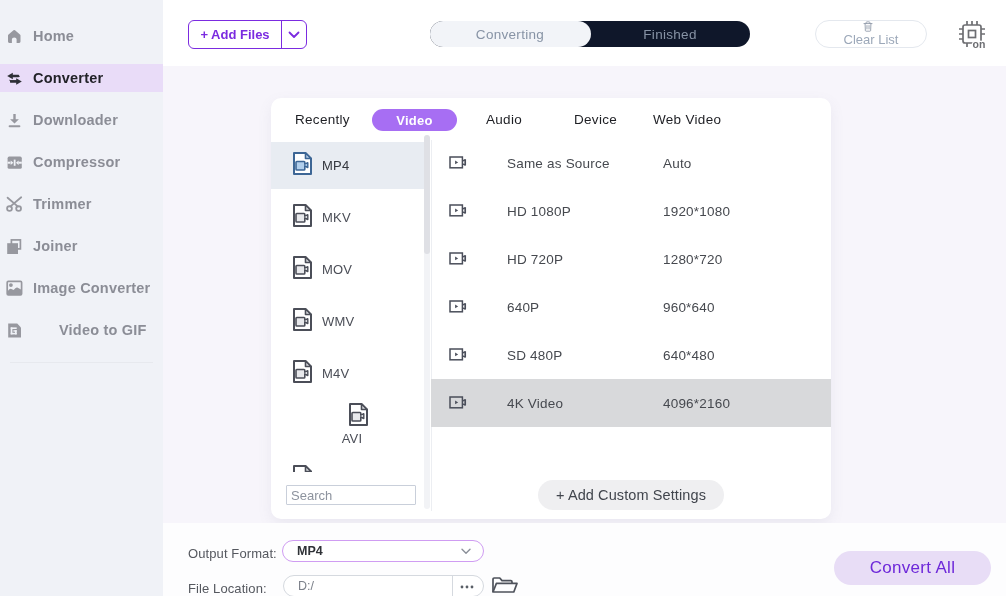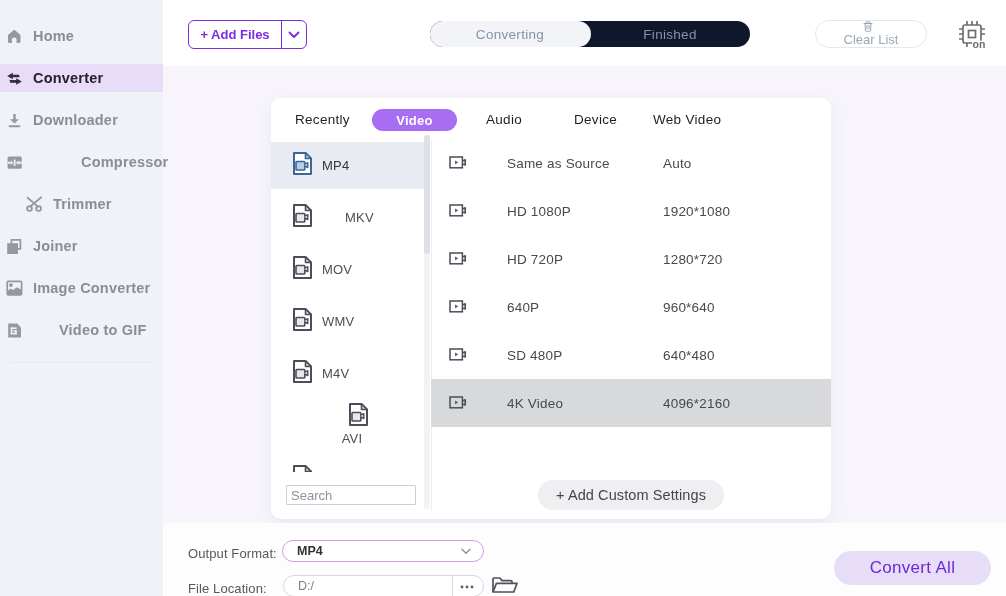--- a/index.html
+++ b/index.html
@@ -128,34 +128,34 @@
   </div>
   <div class="sitem" style="top:106px;">
     <svg class="ic" viewBox="0 0 17 17">
         <g fill="#97989f">
           <path d="M7.3 2 h2.4 v5.2 h3.2 L8.5 11.6 4.1 7.2 H7.3 Z"></path>
           <rect x="2.6" y="13.2" width="11.8" height="2" rx="1"></rect>
         </g>
       </svg>
     <span class="lbl">Downloader</span>
   </div>
-  <div class="sitem" style="top:148px;gap:48px;">
+  <div class="sitem" style="top:148px;">
     <svg class="ic" viewBox="0 0 17 17">
         <rect x="1.6" y="2.6" width="14.2" height="12.2" rx="1.6" fill="#97989f"></rect>
         <g fill="#f0f2f7">
           <rect x="1.6" y="7.7" width="2.9" height="2"></rect>
           <path d="M7.4 8.7 L4.7 6.5 V10.9 Z"></path>
           <rect x="12.5" y="7.7" width="3.3" height="2"></rect>
           <path d="M9.9 8.7 L12.6 6.5 V10.9 Z"></path>
           <rect x="7.75" y="5.6" width="1.8" height="6.2"></rect>
         </g>
       </svg>
     <span class="lbl">Compressor</span>
   </div>
-  <div class="sitem" style="top:190px;margin-left:20px;">
+  <div class="sitem" style="top:190px;">
     <svg class="ic" viewBox="0 0 17 17">
         <g fill="none" stroke="#97989f" stroke-width="1.8">
           <path d="M1.6 1.7 L12 10.6 M15.2 1.3 L4.2 10.6" stroke-linecap="round"></path>
           <circle cx="3.5" cy="12.5" r="2.4"></circle>
           <circle cx="12.6" cy="12.5" r="2.4"></circle>
         </g>
       </svg>
     <span class="lbl">Trimmer</span>
   </div>
   <div class="sitem" style="top:232px;">
@@ -201,21 +201,21 @@
   <div class="leftpanel"></div>
   <div class="fmtrow sel" style="top:44px;">
       <span class="fic"><svg width="21" height="25" viewBox="0 0 21 25">
           <path d="M2 2 H13.5 L19 7.5 V23 H2 Z" fill="#fff" stroke="#3d6695" stroke-width="2" stroke-linejoin="round"></path>
           <path d="M13.5 2 V7.5 H19 Z" fill="#bdd2e8" stroke="#3d6695" stroke-width="1.6" stroke-linejoin="round"></path>
           <rect x="4" y="10.5" width="8.8" height="8.5" rx="0.8" fill="#b2cfec" stroke="#3d6695" stroke-width="1.6"></rect>
           <path d="M12.8 13.2 l3-1.5 v4.8 l-3-1.5" fill="#b2cfec" stroke="#3d6695" stroke-width="1.4" stroke-linejoin="round"></path>
         </svg></span>
       <span class="flbl" style="color:#33363d;">MP4</span>
     </div>
-  <div class="fmtrow" style="top:96px;gap:23px;">
+  <div class="fmtrow" style="top:96px;">
       <span class="fic"><svg width="21" height="25" viewBox="0 0 21 25">
           <path d="M2 2 H13.5 L19 7.5 V23 H2 Z" fill="#fff" stroke="#4b4e58" stroke-width="2" stroke-linejoin="round"></path>
           <path d="M13.5 2 V7.5 H19 Z" fill="#d9dbdf" stroke="#4b4e58" stroke-width="1.6" stroke-linejoin="round"></path>
           <rect x="4" y="10.5" width="8.8" height="8.5" rx="0.8" fill="#e8e9ec" stroke="#4b4e58" stroke-width="1.6"></rect>
           <path d="M12.8 13.2 l3-1.5 v4.8 l-3-1.5" fill="#e8e9ec" stroke="#4b4e58" stroke-width="1.4" stroke-linejoin="round"></path>
         </svg></span>
       <span class="flbl">MKV</span>
     </div>
   <div class="fmtrow" style="top:148px;">
       <span class="fic"><svg width="21" height="25" viewBox="0 0 21 25">

